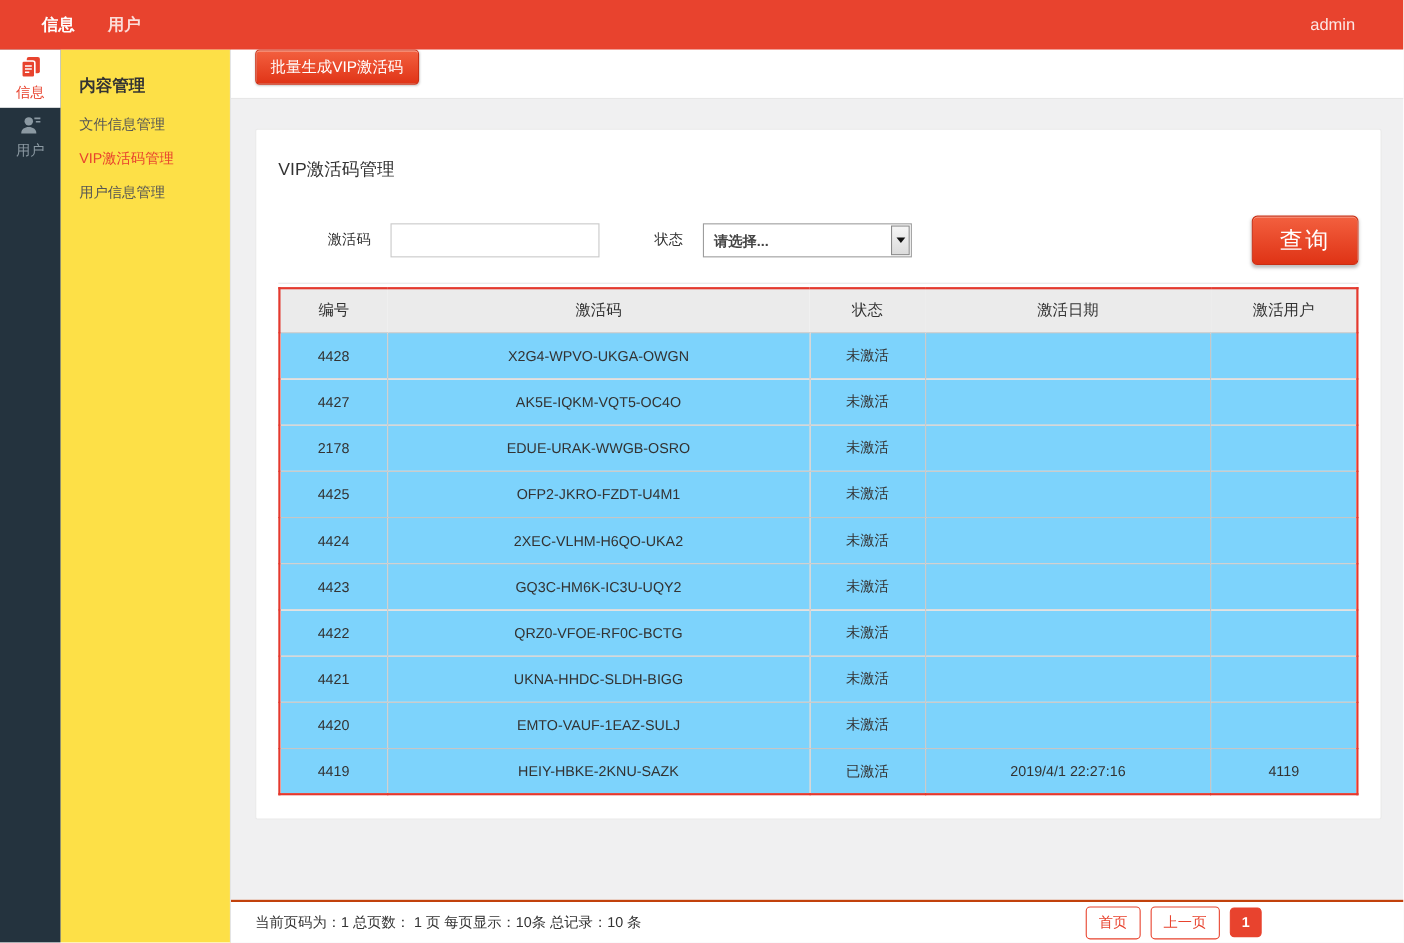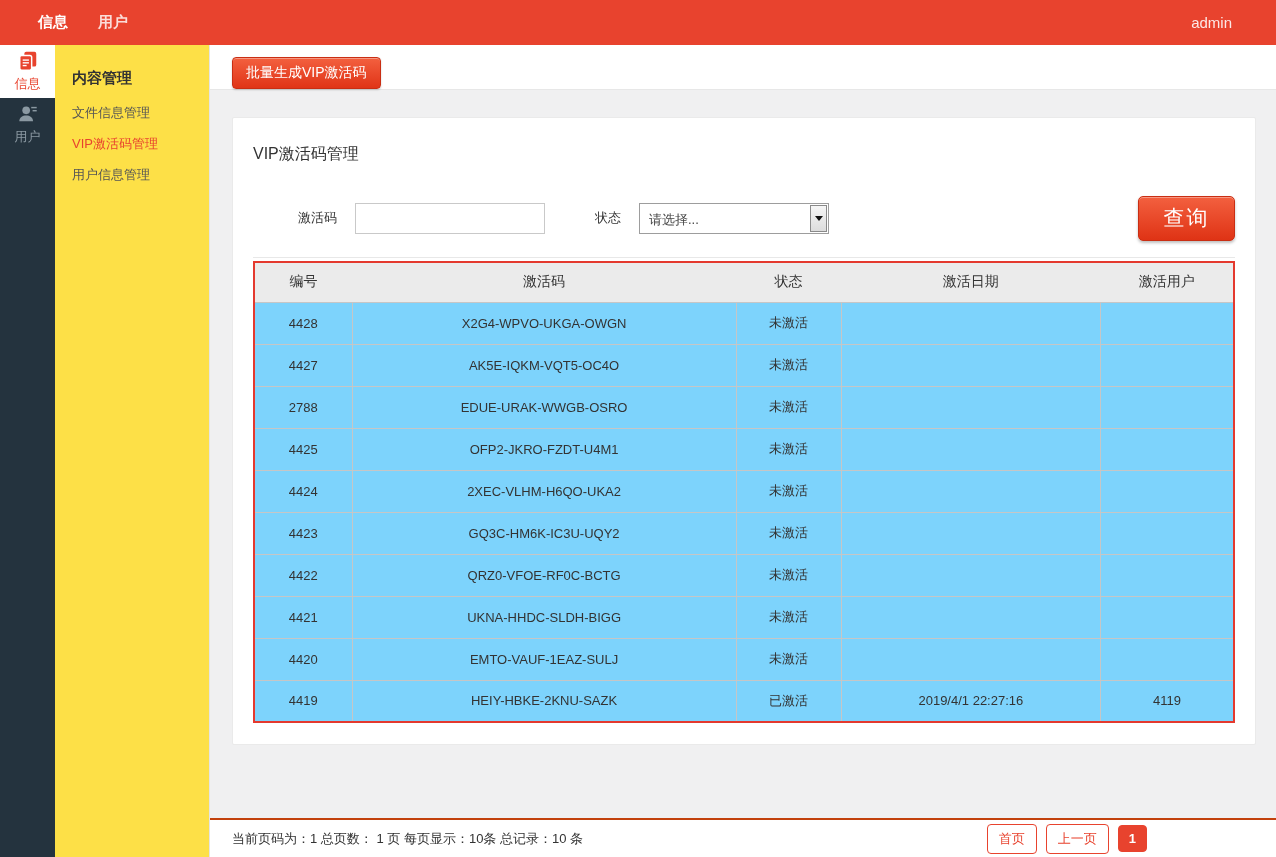--- a/index.html
+++ b/index.html
@@ -38,21 +38,21 @@
     padding:24px 0 0 17px;
   }
   .submenu-title { font-size:15px; font-weight:bold; color:#333; margin-bottom:16px; }
   .submenu-item { font-size:13px; color:#555; margin-bottom:13px; cursor:pointer; }
   .submenu-item.active { color:#e8432e; }
 
   
   .main { position:absolute; left:210px; top:45px; right:0; bottom:0; background:#f0f0f1; }
   .toolbar {
     height:45px; background:#fff; border-bottom:1px solid #e7e7e7;
-    display:flex; align-items:flex-end; padding-left:22px;
+    display:flex; align-items:flex-start; padding-left:22px;
   }
   .btn-batch {
     background:linear-gradient(#f3603f,#e03417); border:1px solid #c92e13;
     border-radius:4px; color:#fff; font-size:14px; padding:6px 13px; cursor:pointer;
     box-shadow:inset 0 1px 0 rgba(255,255,255,0.35), 0 1px 2px rgba(0,0,0,0.2);
     font-family:inherit;
   }
   .content { padding:27px 20px 0 22px; }
   .card {
     background:#fff; border:1px solid #eaeaea; border-radius:2px;
@@ -63,21 +63,21 @@
   .filter-row { display:flex; align-items:center; margin-top:30px; height:46px; }
   .filter-label { font-size:13px; color:#333; }
   .lbl-code { margin-left:45px; margin-right:18px; }
   .lbl-status { margin-left:50px; margin-right:18px; }
   .txt-input {
     width:190px; height:31px; border:1px solid #c9c9c9; background:#fff;
     font-size:13px; padding:0 8px; font-family:inherit; color:#333;
   }
   .select-box {
     position:relative; width:190px; height:31px; border:1px solid #9d9d9d;
-    background:#fff; cursor:pointer;
+    background:#fff; cursor:pointer;font-weight:bold;
   }
   .select-text { position:absolute; left:9px; top:7px; font-size:13px; color:#444; }
   .select-btn {
     position:absolute; right:1px; top:1px; bottom:1px; width:17px;
     background:linear-gradient(#f6f6f6,#dcdcdc); border:1px solid #8a8a8a;
     display:flex; align-items:center; justify-content:center;
   }
   .select-btn .tri {
     width:0; height:0; border-left:4px solid transparent; border-right:4px solid transparent;
     border-top:5px solid #111;
@@ -219,21 +219,21 @@
                 <td></td>
               </tr>
               <tr>
                 <td>4427</td>
                 <td>AK5E-IQKM-VQT5-OC4O</td>
                 <td>未激活</td>
                 <td></td>
                 <td></td>
               </tr>
               <tr>
-                <td>2788</td>
+                <td>2178</td>
                 <td>EDUE-URAK-WWGB-OSRO</td>
                 <td>未激活</td>
                 <td></td>
                 <td></td>
               </tr>
               <tr>
                 <td>4425</td>
                 <td>OFP2-JKRO-FZDT-U4M1</td>
                 <td>未激活</td>
                 <td></td>

